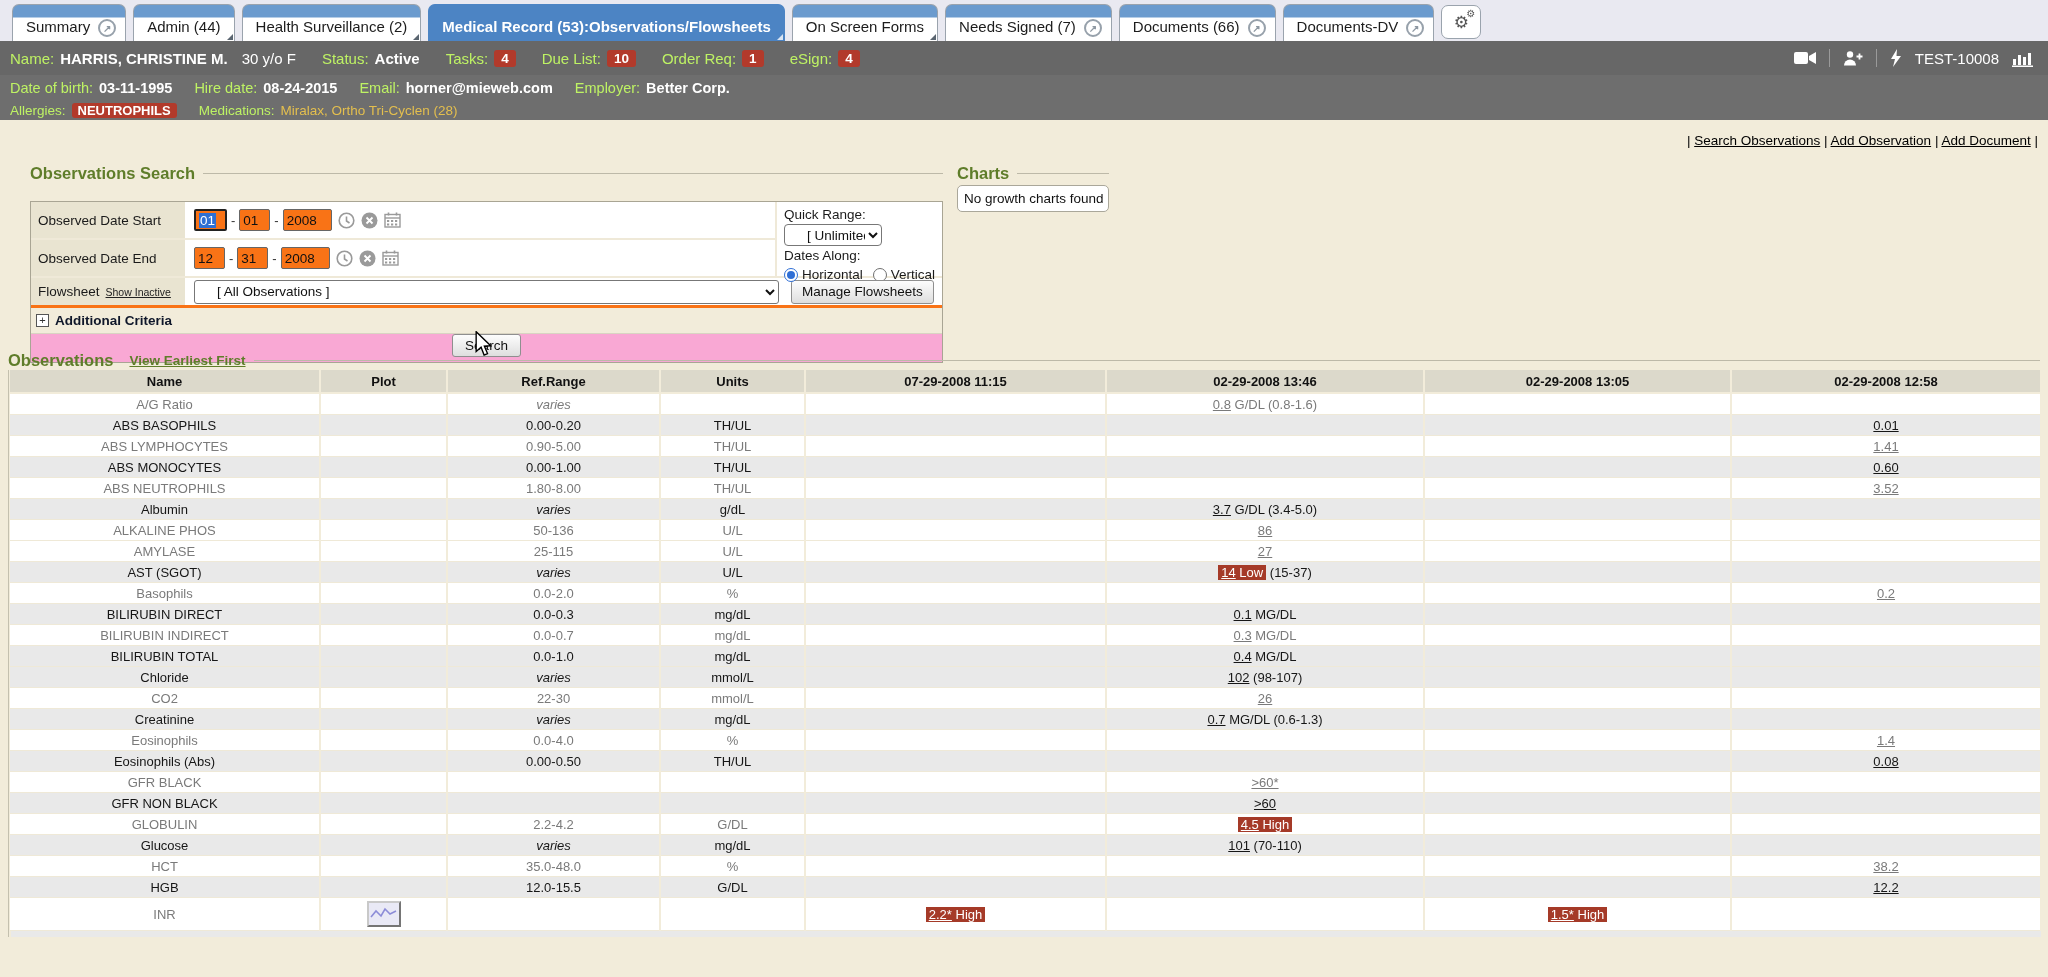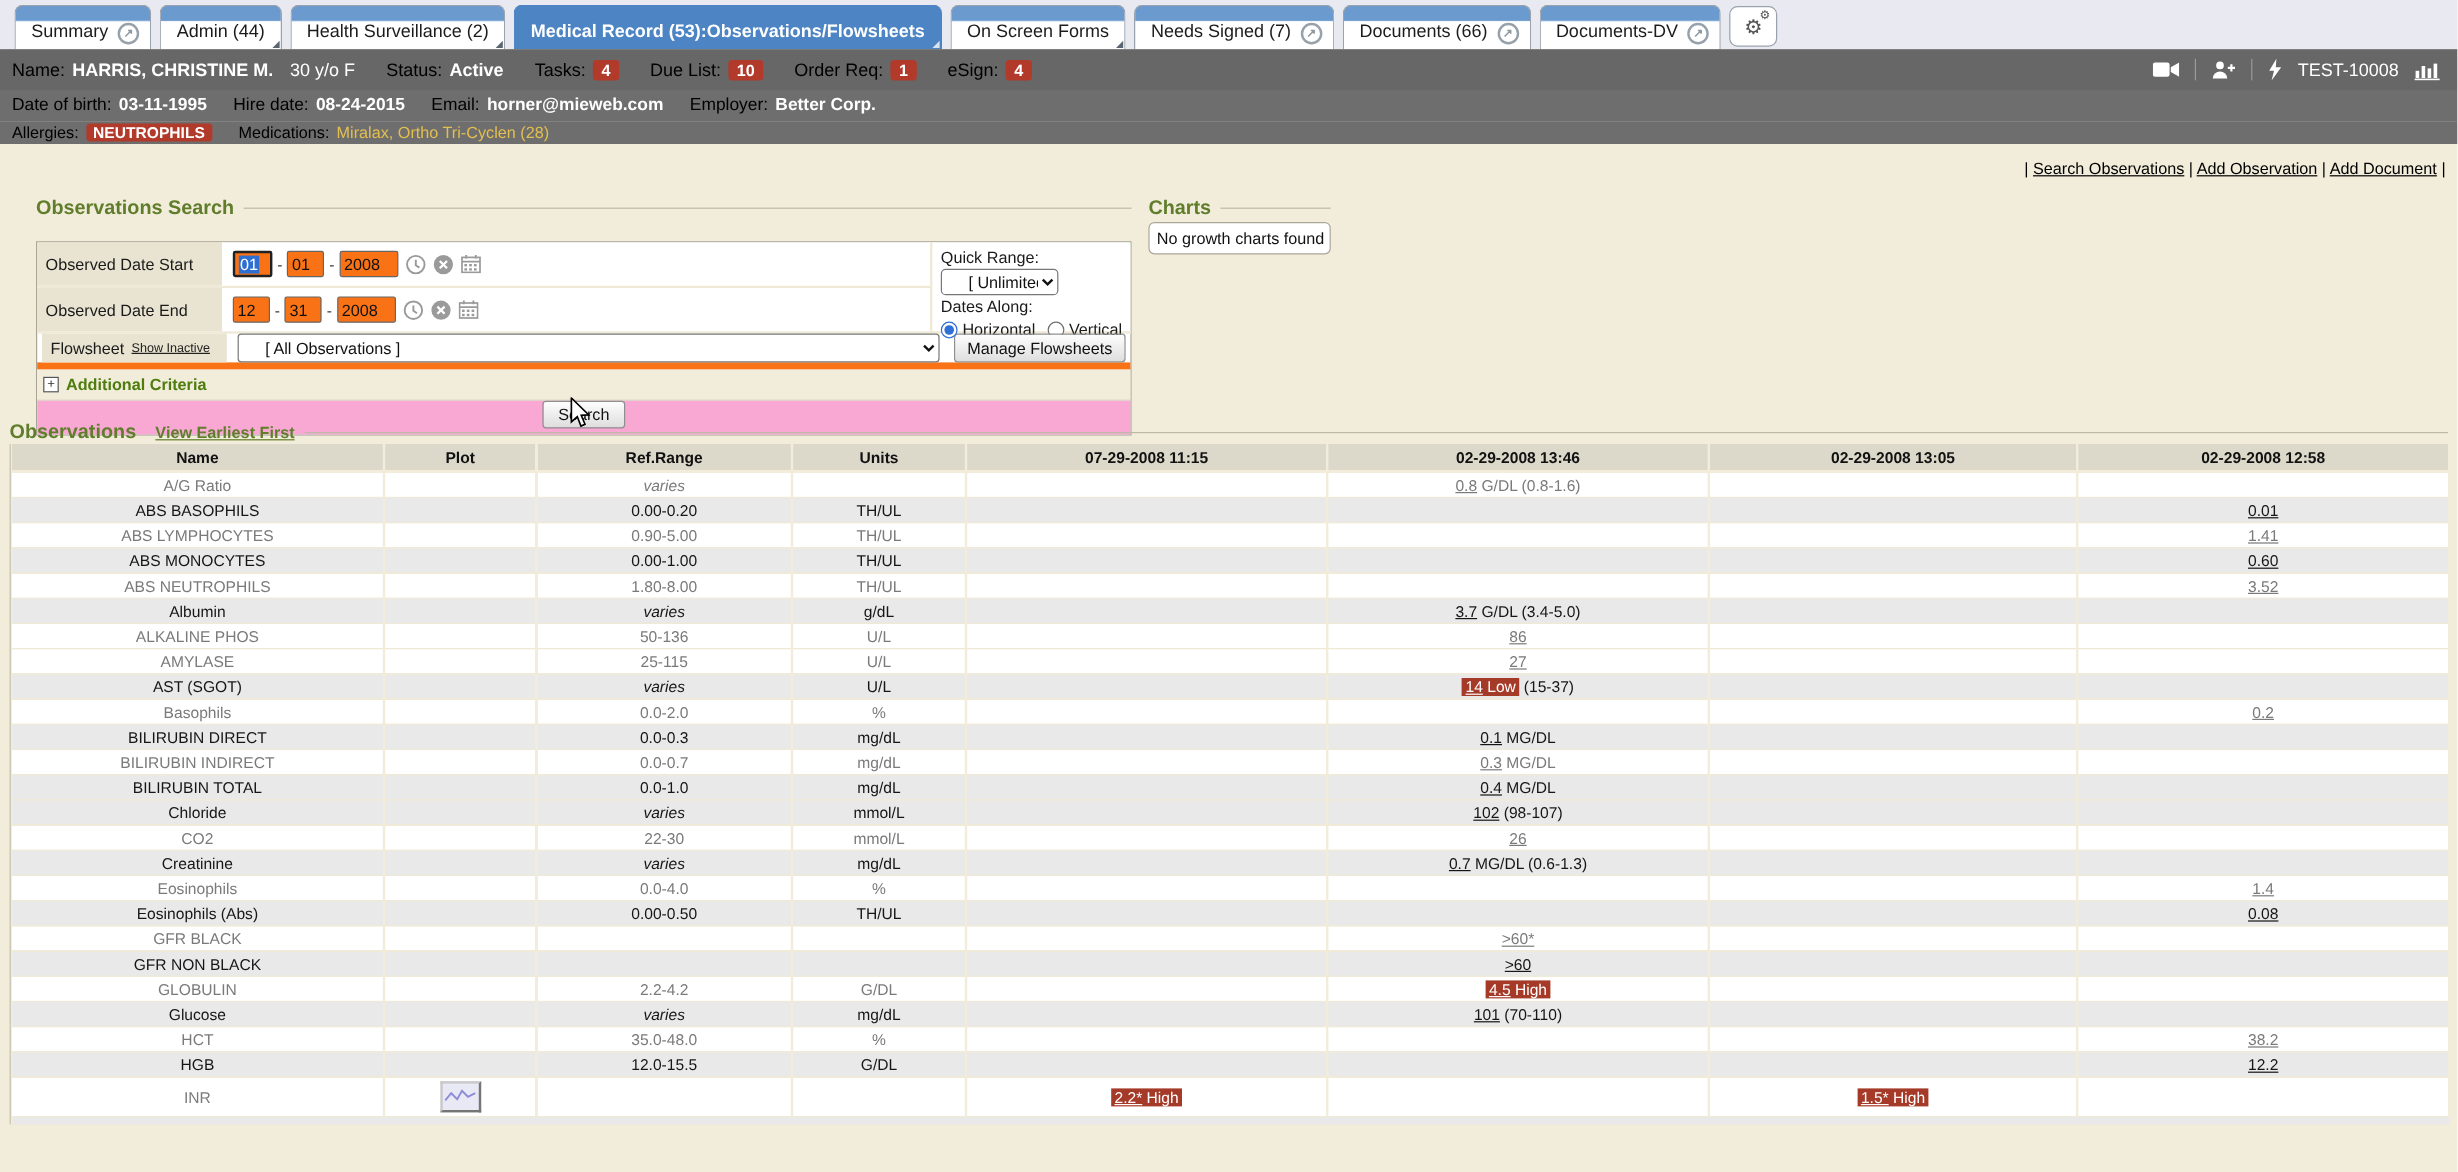--- a/index.html
+++ b/index.html
@@ -24,21 +24,21 @@
   .gear-big{font-size:17px;line-height:1;}
   .gear-sm{position:absolute;top:3px;right:5px;font-size:10px;line-height:1;}
   
   .pbar{position:absolute;top:41px;left:0;right:0;}
   .pr{display:flex;align-items:center;padding-left:10px;color:#fff;box-sizing:border-box;}
   .pr1{height:34px;background:#676767;font-size:15px;}
   .pr2{height:26px;background:#6e6e6e;font-size:14.5px;}
   .pr3{height:19px;background:#6e6e6e;font-size:13.5px;}
   .grp{display:flex;align-items:center;margin-right:26px;}
   .grp2{display:flex;align-items:center;margin-right:22px;}
-  .lbl{color:#000000;margin-right:6px;white-space:pre;}
+  .lbl{color:#bef264;margin-right:6px;white-space:pre;}
   .val{font-weight:bold;white-space:pre;}
   .plain{white-space:pre;}
   .badge{background:#b23a2b;color:#fff;font-weight:bold;font-size:13.5px;padding:1px 7px;border-radius:3px;}
   .badge.allergy{font-size:13px;padding:0 6px;}
   .picons{margin-left:auto;display:flex;align-items:center;gap:13px;padding-right:14px;}
   .sepv{width:1px;height:18px;background:#9a9a9a;}
   .medlink{color:#e4bf4e;cursor:pointer;}
   .medsep{color:#e4bf4e;white-space:pre;}
   
   .toplinks{position:absolute;top:133px;right:10px;font-size:13.5px;color:#000;}
@@ -71,33 +71,33 @@
   .ficon:first-of-type{margin-left:6px;}
   select{font-family:"Liberation Sans",sans-serif;font-size:13.5px;color:#111;background:#fff;
          border:1px solid #777;border-radius:3px;height:24px;padding-left:18px;}
   .qr-select{width:98px;height:22px;border-radius:4px;}
   .radios{display:flex;align-items:center;gap:4px;margin-top:4px;}
   .radio{display:inline-block;box-sizing:border-box;width:14px;height:14px;border:1px solid #6f6f6f;
          border-radius:50%;background:#fff;cursor:pointer;flex-shrink:0;}
   .radio.on{border-color:#2f6fd6;position:relative;}
   .radio.on::after{content:"";position:absolute;left:2px;top:2px;width:8px;height:8px;border-radius:50%;background:#2f6fd6;}
   .rlabel{margin-right:6px;}
-  .sp-flowsheet-row{display:flex;align-items:center;height:30px;box-sizing:border-box;border-bottom:6px solid #f97316;justify-content:center;}
+  .sp-flowsheet-row{display:flex;align-items:center;height:30px;box-sizing:border-box;border-bottom:3px solid #f97316;}
   .sp-label.fl{height:100%;gap:6px;}
   .small-link{font-size:10.5px;color:#222;text-decoration:underline;cursor:pointer;}
   .fl-select{width:585px;margin-left:9px;}
   .btn{font-family:"Liberation Sans",sans-serif;font-size:13.5px;color:#111;
        background:linear-gradient(#fdfdfd,#dedede);border:1px solid #8f8f8f;border-radius:3px;
        height:24px;padding:0 10px;cursor:pointer;}
   .mf-btn{margin-left:12px;}
   .sp-ac-row{display:flex;align-items:center;height:26px;background:#f2ecda;box-sizing:border-box;
              border-bottom:1px solid #d9d4c2;padding-left:5px;}
   .plusbox{box-sizing:border-box;width:13px;height:13px;border:1px solid #555;background:#fff;color:#333;
            font-size:11px;line-height:11px;text-align:center;margin-right:6px;cursor:pointer;}
-  .ac-label{font-weight:bold;font-size:13.5px;color:#4d7c0f;}
+  .ac-label{font-weight:bold;font-size:13.5px;color:#0f172a;}
   .sp-search-row{display:flex;align-items:flex-start;justify-content:center;height:28px;background:#f9a8d4;}
   .search-btn{height:23px;padding:0 12px;}
   
   .fs-charts{left:957px;top:163px;width:152px;}
   .charts-box{box-sizing:border-box;margin-top:2px;border:1px solid #aaa79a;border-radius:5px;background:#fff;
               font-size:13.5px;color:#111;padding:5px 6px;width:152px;white-space:nowrap;overflow:hidden;}
   
   .fs-obs{left:8px;top:350px;width:2032px;}
   .tbl-wrap{border-left:1px solid #c4c0ae;padding-left:1px;margin-top:0;}
   table.obs{border-collapse:collapse;table-layout:fixed;width:2030px;font-size:13px;}

